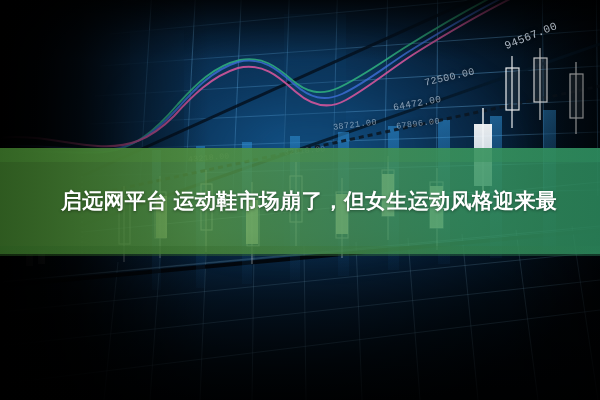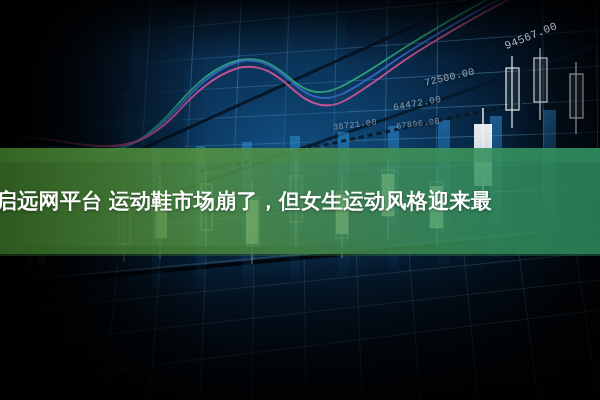--- a/index.html
+++ b/index.html
@@ -74,21 +74,21 @@
     background:linear-gradient(90deg, rgba(46,96,34,.55) 0%, rgba(66,126,60,.45) 50%, rgba(44,132,88,.50) 100%);
   }
   #band-lower {
     top:246px; height:10px;
     background:linear-gradient(90deg, rgba(40,88,30,.45) 0%, rgba(60,118,54,.38) 50%, rgba(40,124,84,.45) 100%);
   }
 
   #title-wrap {
     position:absolute; left:0; top:148px; width:557px; height:106px;
     display:flex; flex-direction:column;
-    align-items:flex-start; justify-content:center;
+    align-items:flex-end; justify-content:center;
     gap:4px;
     z-index:40;
   }
   .t-line {
     font-size:21px;
     font-weight:700;
     color:#ffffff;
     line-height:1.32;
     white-space:nowrap;
     text-shadow:0 1px 3px rgba(0,0,0,.42);

